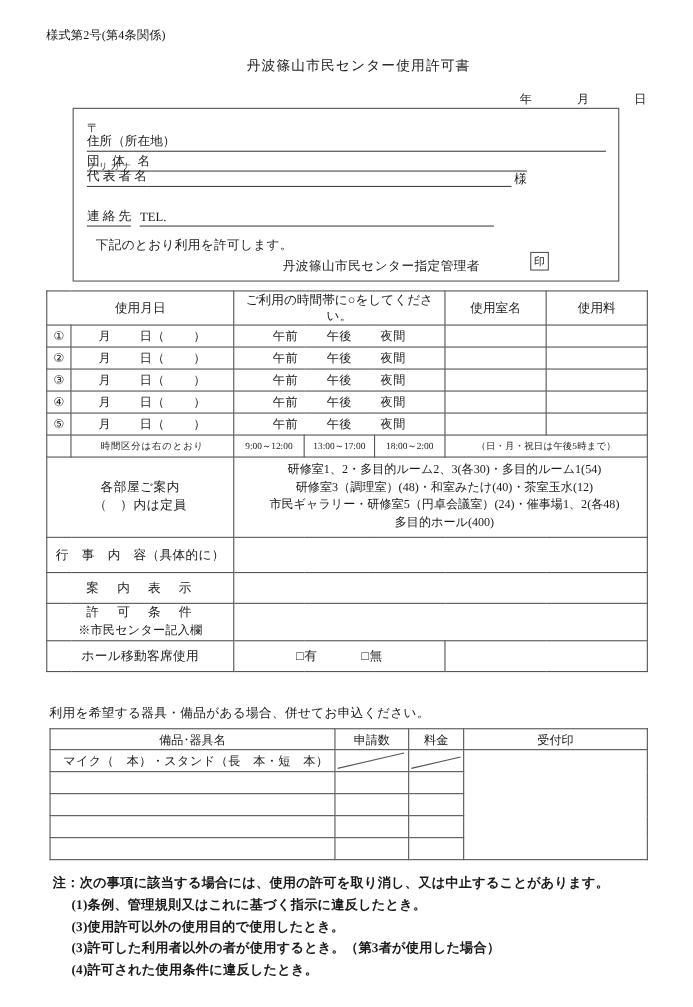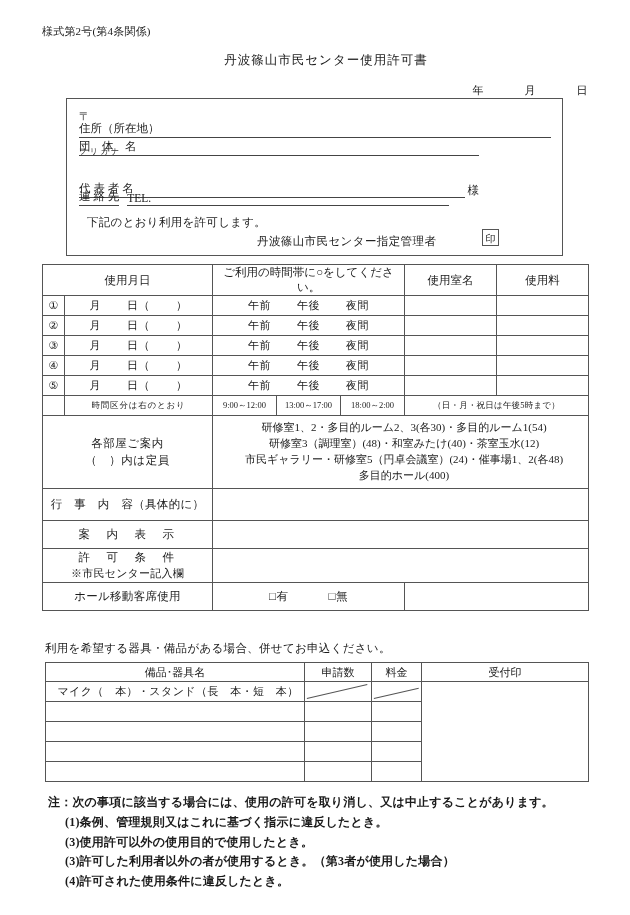--- a/index.html
+++ b/index.html
@@ -247,21 +247,21 @@
       <span class="field-rule" style="flex:1;"></span>
     </div>
 
     <div class="field-row" style="top:40px; width:400px;">
       <span class="field-label">団　体　名</span>
       <span class="field-rule" style="flex:1;"></span>
     </div>
 
     <div class="furigana">フリガナ</div>
 
-    <div class="field-row" style="top:82px; width:400px;">
+    <div class="field-row" style="top:54px; width:400px;">
       <span class="field-label">代 表 者 名</span>
       <span class="field-rule" style="flex:1;"></span>
       <span class="field-suffix">様</span>
     </div>
 
     <div class="field-row" style="top:90px; width:370px;justify-content:flex-end;">
       <span class="field-label">連 絡 先</span>
       <span class="field-label" style="margin-left:8px;">TEL.</span>
       <span class="field-rule" style="flex:1;"></span>
     </div>

